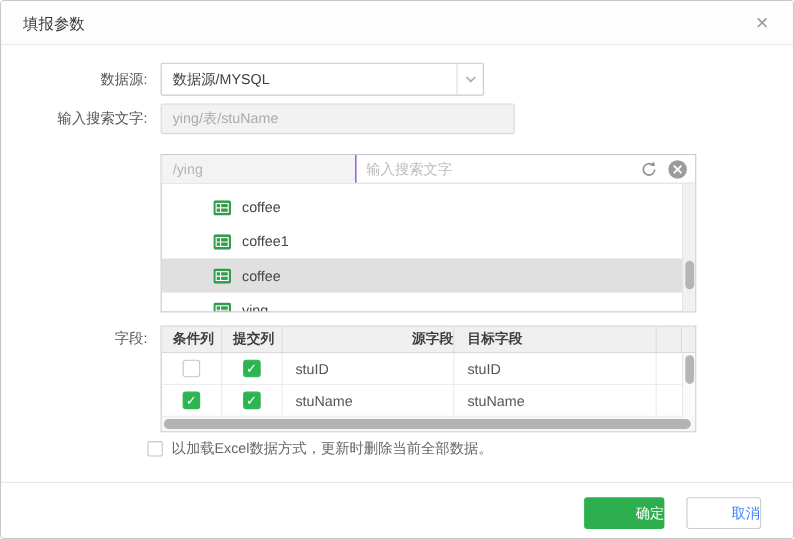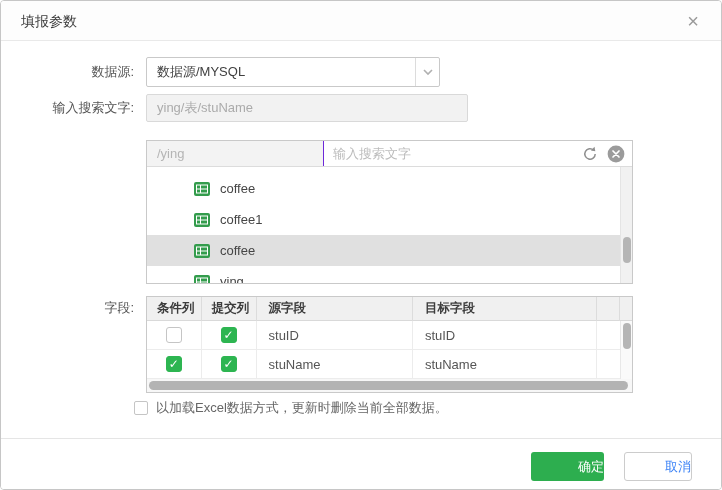--- a/index.html
+++ b/index.html
@@ -60,21 +60,21 @@
 
   
   .ftable{position:absolute;left:145px;top:295px;width:487px;height:97px;
     border:1px solid #c9c9c9;background:#fff;}
   .fhead{position:absolute;left:0;top:0;right:0;height:24px;background:#f0f0f0;
     border-bottom:1px solid #d9d9d9;display:flex;}
   .fhcell{height:24px;line-height:23px;font-size:12.5px;font-weight:bold;color:#3d3d3d;
     padding-left:12px;border-right:1px solid #dcdcdc;}
   .fh1{width:55px;padding-left:10px;}
   .fh2{width:55px;padding-left:10px;}
-  .fh3{width:157px;}
+  .fh3{width:157px;text-align:right;}
   .fh4{width:185px;}
   .fh5{width:23px;padding:0;}
   .fh6{width:12px;padding:0;border-right:none;}
   .fbody{position:absolute;left:0;top:24px;right:12px;height:58px;overflow:hidden;}
   .frow{height:29px;display:flex;border-bottom:1px solid #ececec;}
   .fcell{border-right:1px solid #ececec;display:flex;align-items:center;}
   .fc1{width:55px;justify-content:center;}
   .fc2{width:55px;justify-content:center;}
   .fc3{width:157px;padding-left:12px;}
   .fc4{width:185px;padding-left:12px;}

